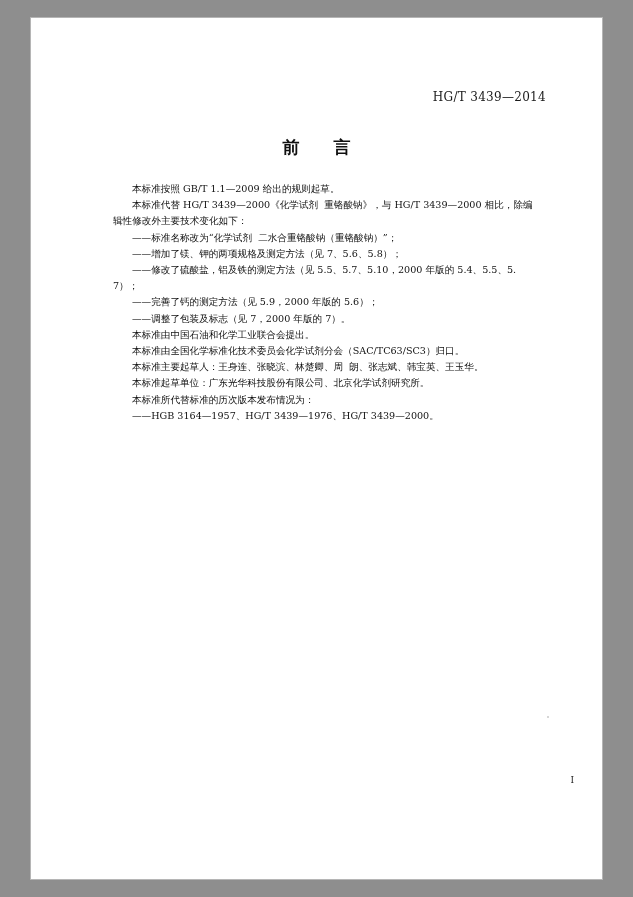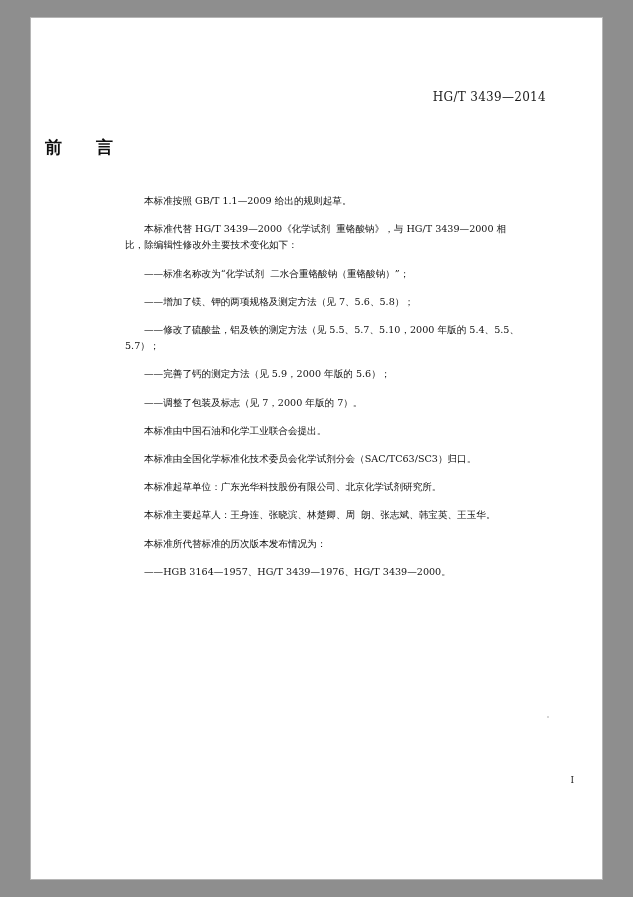--- a/index.html
+++ b/index.html
@@ -36,39 +36,40 @@
     font-size: 12px;
     letter-spacing: 0.3px;
     color: #1a1a1a;
     font-family: "DejaVu Serif", "Liberation Serif", serif;
   }
   .doc-title {
     position: absolute;
     left: 0;
     right: 0;
     top: 118px;
+    text-align: center;
     font-size: 17px;
     font-weight: bold;
     letter-spacing: 14px;
     text-indent: 14px;
     color: #0f0f0f;
     font-family: "DejaVu Sans", "Liberation Sans", sans-serif;
   }
   .body-block {
     position: absolute;
     left: 82px;
     top: 163px;
     width: 420px;
     color: #101010;
     font-size: 9.6px;
     line-height: 16.2px;
     font-family: "DejaVu Serif", "Liberation Serif", serif;
   }
   .para {
-    margin: 12px;
+    margin: 0;
     text-indent: 0;
     white-space: pre-wrap;
     word-break: break-all;
   }
   .para.indent {
     text-indent: 19px;
   }
   .para.dash {
     text-indent: 19px;
   }
@@ -101,22 +102,22 @@
     <div class="body-block">
       <p class="para indent">本标准按照 GB/T 1.1—2009 给出的规则起草。</p>
       <p class="para indent">本标准代替 HG/T 3439—2000《化学试剂  重铬酸钠》，与 HG/T 3439—2000 相比，除编辑性修改外主要技术变化如下：</p>
       <p class="para dash">——标准名称改为“化学试剂  二水合重铬酸钠（重铬酸钠）”；</p>
       <p class="para dash">——增加了镁、钾的两项规格及测定方法（见 7、5.6、5.8）；</p>
       <p class="para dash">——修改了硫酸盐，铝及铁的测定方法（见 5.5、5.7、5.10，2000 年版的 5.4、5.5、5.7）；</p>
       <p class="para dash">——完善了钙的测定方法（见 5.9，2000 年版的 5.6）；</p>
       <p class="para dash">——调整了包装及标志（见 7，2000 年版的 7）。</p>
       <p class="para indent">本标准由中国石油和化学工业联合会提出。</p>
       <p class="para indent">本标准由全国化学标准化技术委员会化学试剂分会（SAC/TC63/SC3）归口。</p>
+      <p class="para indent">本标准主要起草人：王身连、张晓滨、林楚卿、周  朗、张志斌、韩宝英、王玉华。</p>
       <p class="para indent">本标准起草单位：广东光华科技股份有限公司、北京化学试剂研究所。</p>
-      <p class="para indent">本标准主要起草人：王身连、张晓滨、林楚卿、周  朗、张志斌、韩宝英、王玉华。</p>
       <p class="para indent">本标准所代替标准的历次版本发布情况为：</p>
       <p class="para dash">——HGB 3164—1957、HG/T 3439—1976、HG/T 3439—2000。</p>
     </div>
 
     <div class="speck" style="left:516px; top:698px;"></div>
 
     <div class="page-number">I</div>
   </div>
 </div>
 

